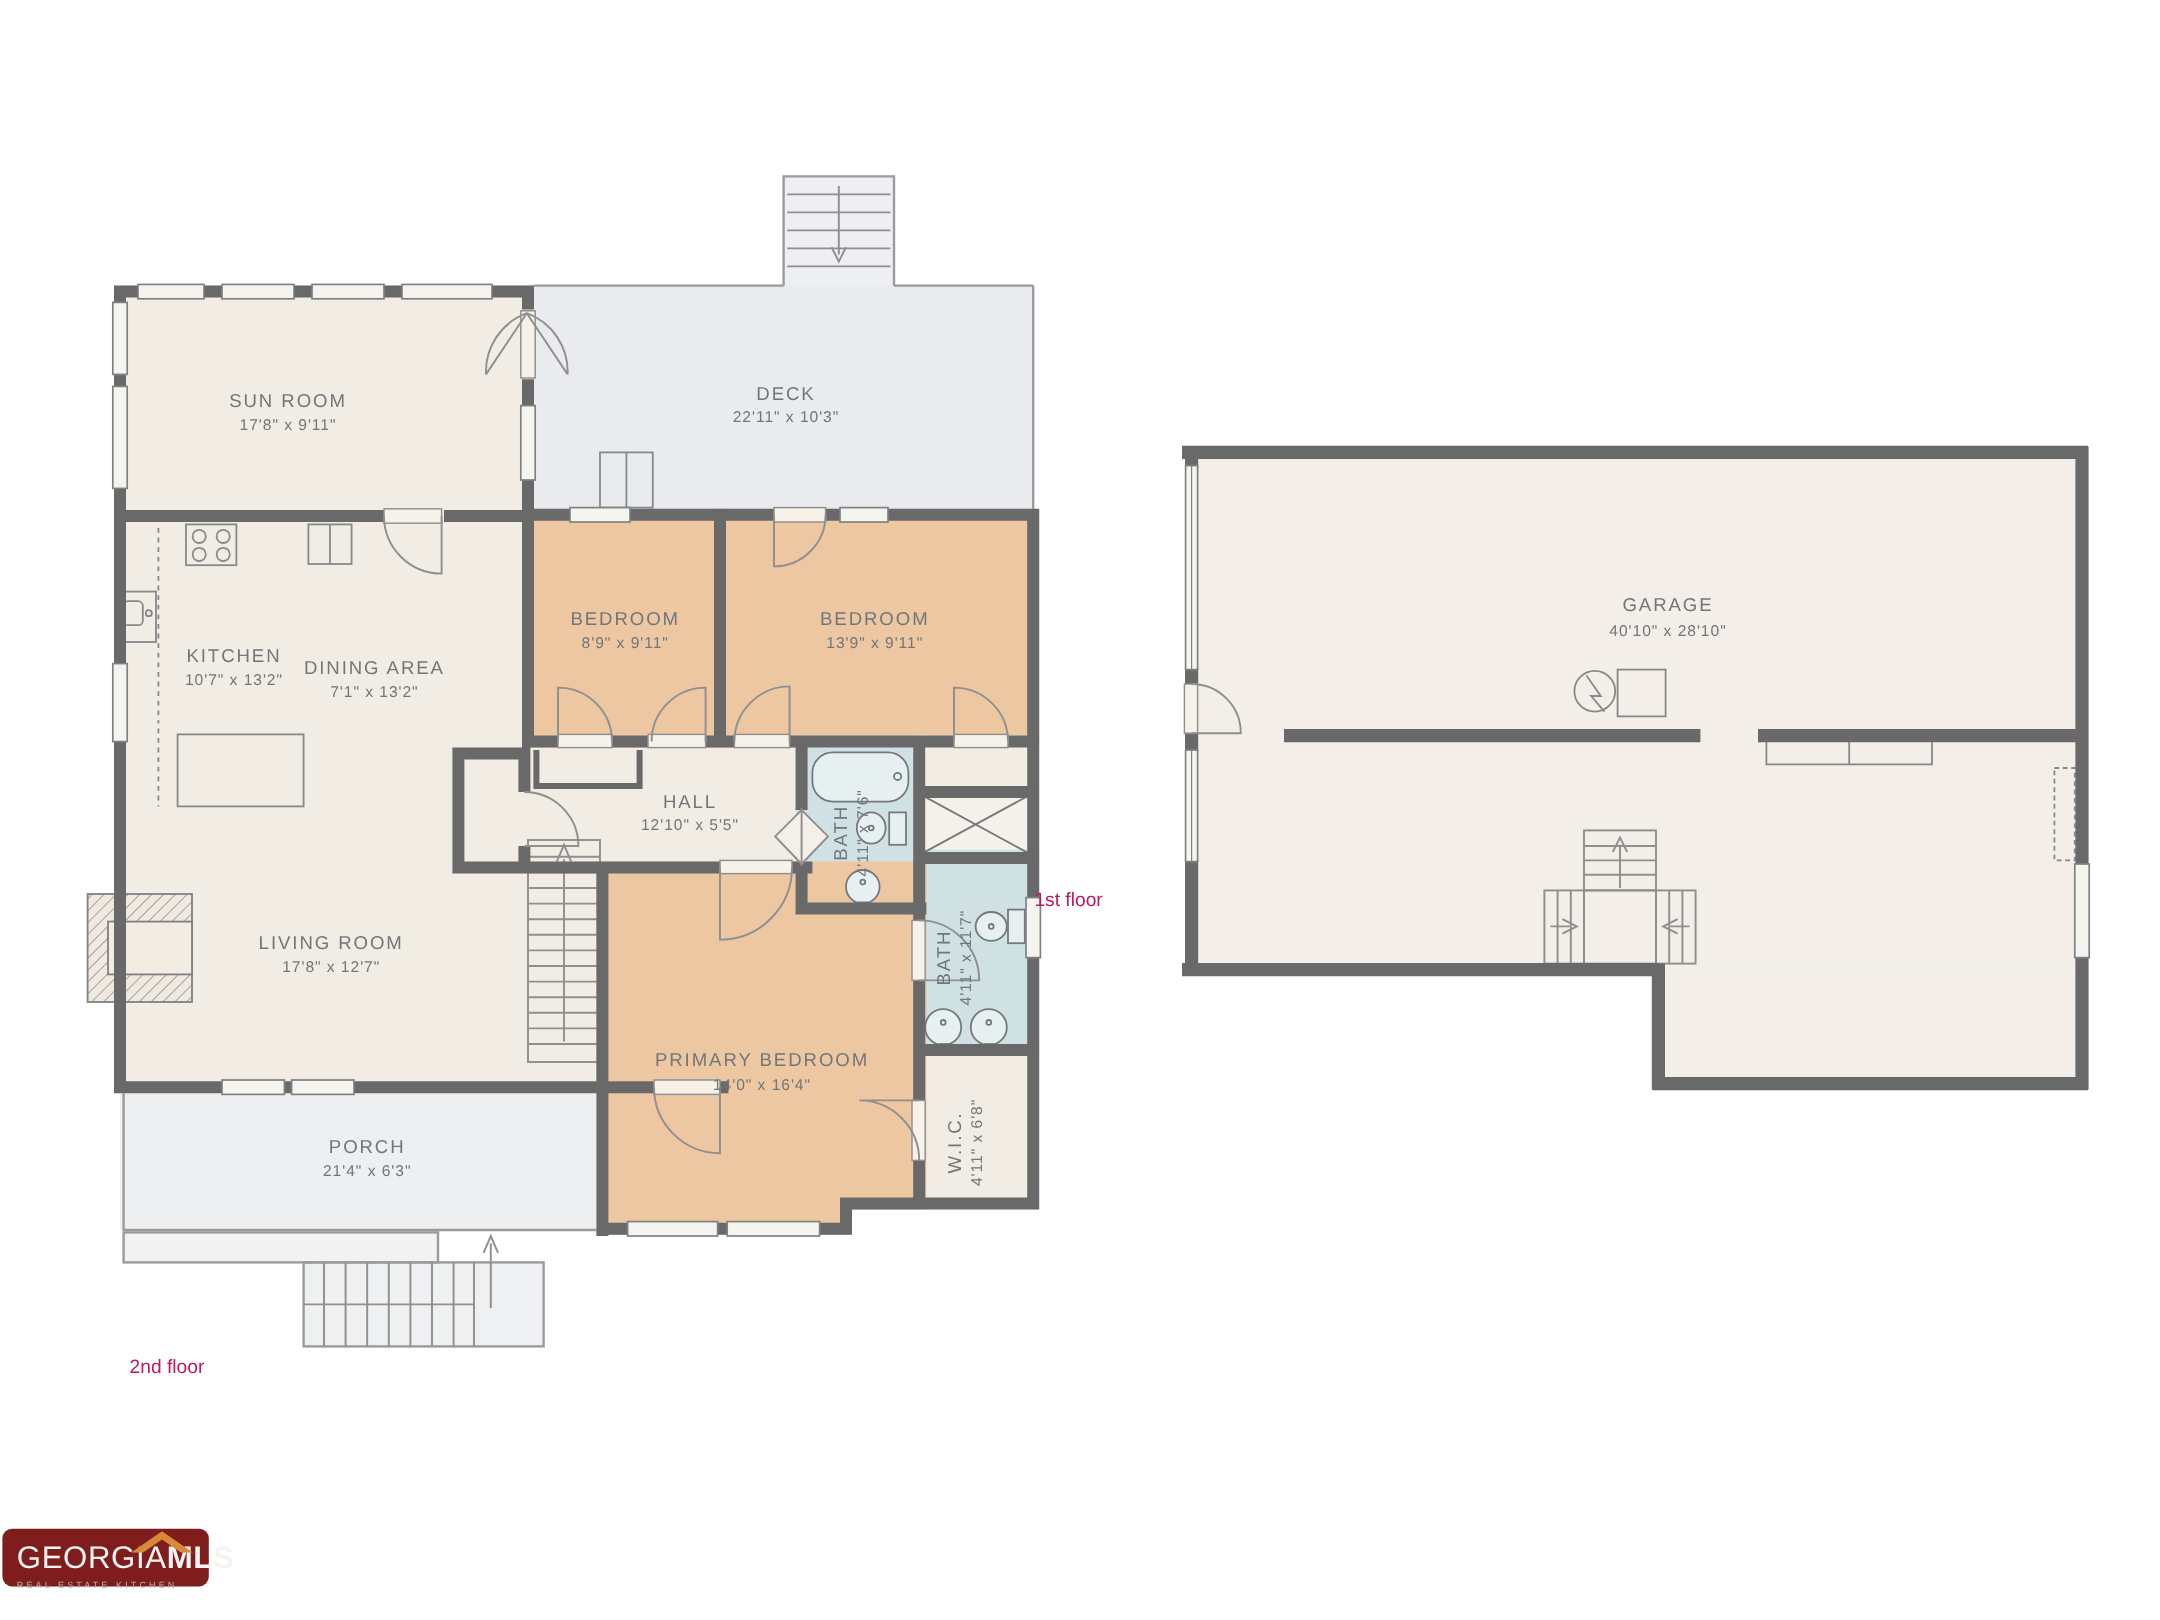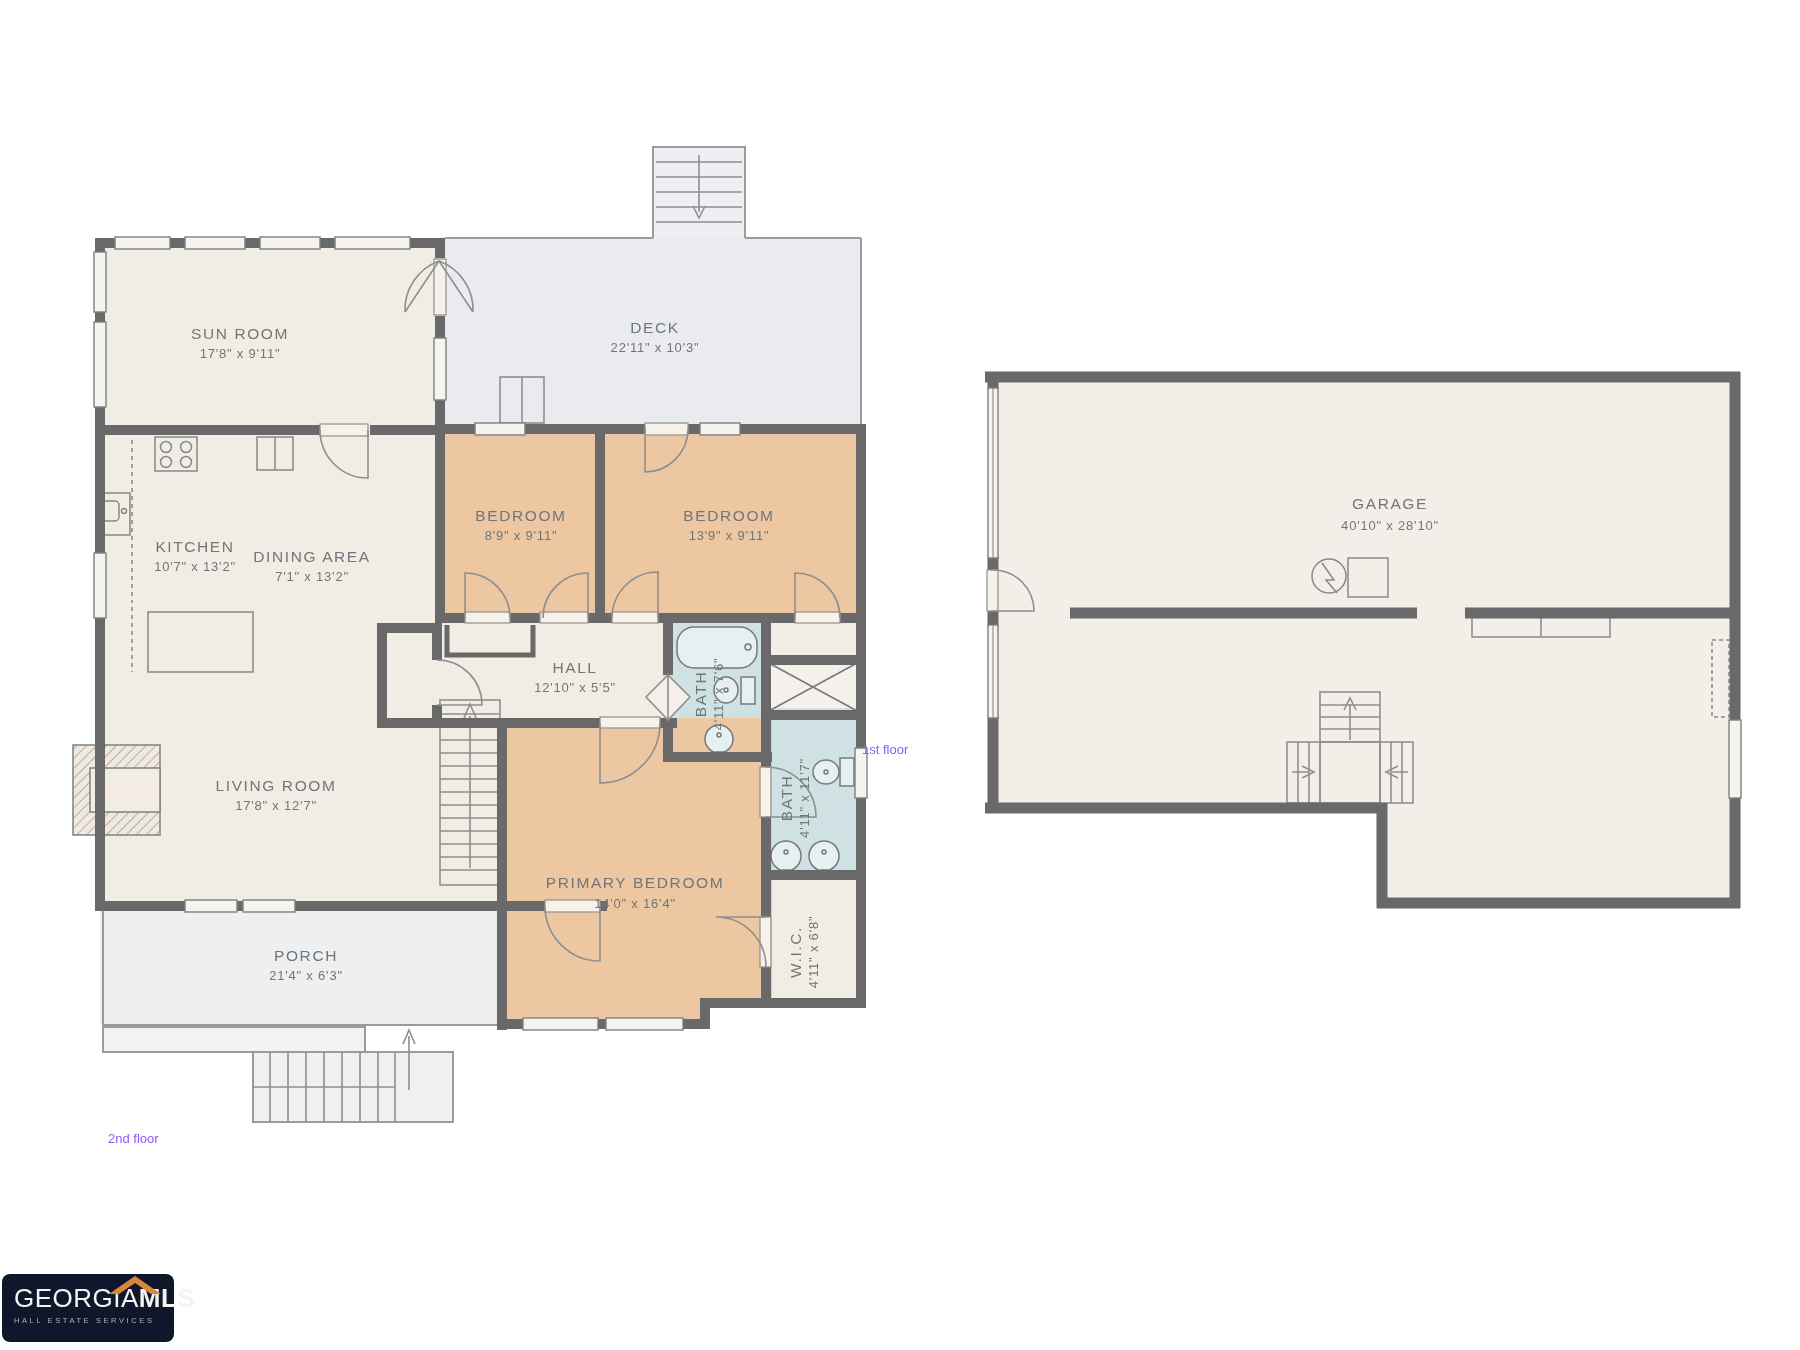--- a/index.html
+++ b/index.html
@@ -1,26 +1,26 @@
 <!DOCTYPE html>
 <html><head>
 <meta charset="utf-8">
 <style>
   html,body{margin:0;padding:0;background:#ffffff;}
   body{width:1800px;height:1350px;position:relative;overflow:hidden;
        font-family:"Liberation Sans", sans-serif;}
   svg text{font-family:"Liberation Sans", sans-serif;}
   .room-name{font-size:15.5px;letter-spacing:1.6px;fill:#70767a;}
   .room-dims{font-size:13px;letter-spacing:.8px;fill:#70767a;}
-  .floor-caption{position:absolute;font-size:13px;color:#8b5cf6;}
+  .floor-caption{position:absolute;font-size:16px;color:#be185d;}
   #caption-2nd{left:108px;top:1131px;}
   #caption-1st{left:862px;top:742px;}
   
-  #logo{position:absolute;left:2px;top:1274px;width:172px;height:68px;
-        background:#0f172a;border-radius:8px;color:#fff;padding:9px 0 0 12px;
+  #logo{position:absolute;left:2px;top:1274px;width:172px;height:48px;
+        background:#7f1d1d;border-radius:8px;color:#fff;padding:9px 0 0 12px;
         box-sizing:border-box;}
   #logo .row{position:relative;white-space:nowrap;height:30px;}
   #logo .georgia{font-size:26px;font-weight:300;letter-spacing:.5px;color:#f4f3f1;}
   #logo .mls{font-size:26px;font-weight:800;letter-spacing:.5px;color:#f4f3f1;}
   #logo .roof{position:absolute;left:95px;top:-7px;}
   #logo .tagline{font-size:7.5px;letter-spacing:2.6px;color:#b5b1ac;margin-top:3px;}
 </style>
 </head>
 <body>
 
@@ -275,17 +275,17 @@
 <div class="floor-caption" id="caption-1st">1st floor</div>
 
 
 <div id="logo">
   <div class="row">
     <span class="georgia">GEORGIA</span><span class="mls">MLS</span>
     <svg class="roof" width="62" height="18" viewBox="0 0 62 18">
       <polygon points="0,18 26,0 52,18 42,18 26,7 10,18" fill="#d9873a"></polygon>
     </svg>
   </div>
-  <div class="tagline">HALL ESTATE SERVICES</div>
+  <div class="tagline">REAL ESTATE KITCHEN</div>
 </div>
 
 
 
 
 </body></html>

